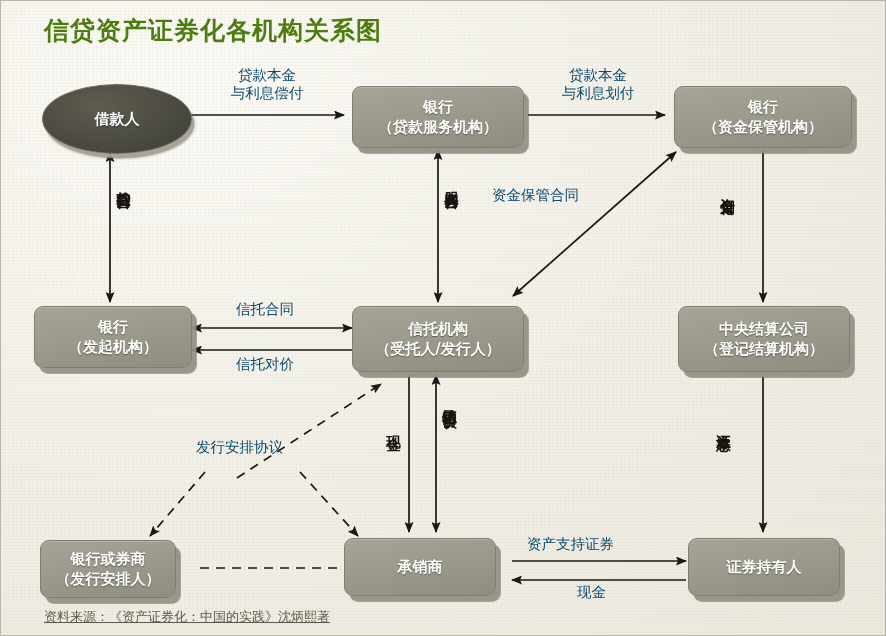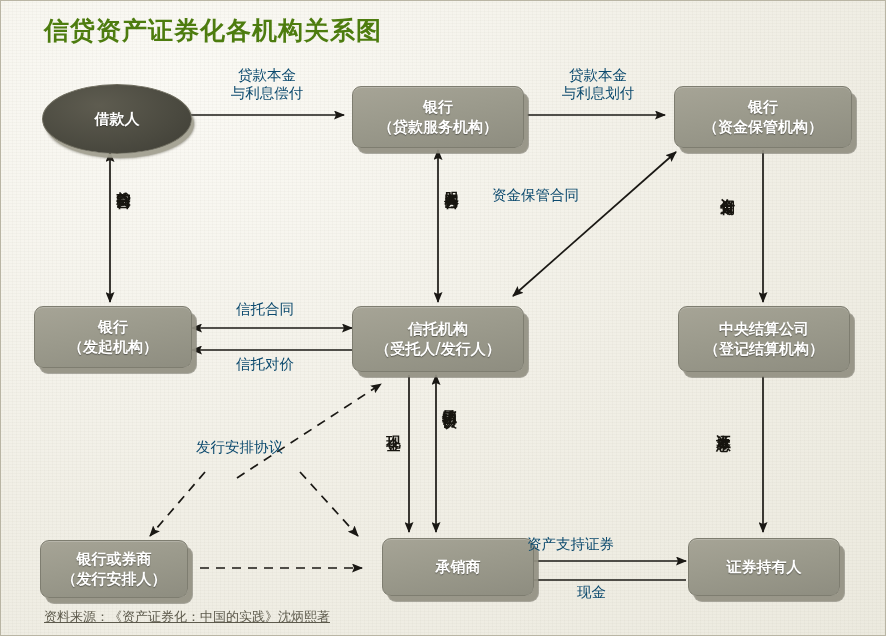--- a/index.html
+++ b/index.html
@@ -179,26 +179,26 @@
   <div class="node box" style="left:352px;top:306px;width:172px;height:66px;">
     <span class="ln">信托机构</span>
     <span class="ln">（受托人/发行人）</span>
   </div>
 
   <div class="node box" style="left:678px;top:306px;width:172px;height:66px;">
     <span class="ln">中央结算公司</span>
     <span class="ln">（登记结算机构）</span>
   </div>
 
-  <div class="node box" style="left:40px;top:540px;width:148px;height:58px;">
+  <div class="node box" style="left:40px;top:540px;width:136px;height:58px;">
     <span class="ln">银行或券商</span>
     <span class="ln">（发行安排人）</span>
   </div>
 
-  <div class="node box" style="left:382px;top:538px;width:152px;height:58px;justify-content:center;">
+  <div class="node box" style="left:344px;top:538px;width:152px;height:58px;justify-content:center;">
     <span class="ln">承销商</span>
   </div>
 
   <div class="node box" style="left:688px;top:538px;width:152px;height:58px;text-align:right;">
     <span class="ln">证券持有人</span>
   </div>
 
   <div class="lab ctr" style="left:196px;top:66px;width:142px;">
     <span>贷款本金</span><br>
     <span>与利息偿付</span>

